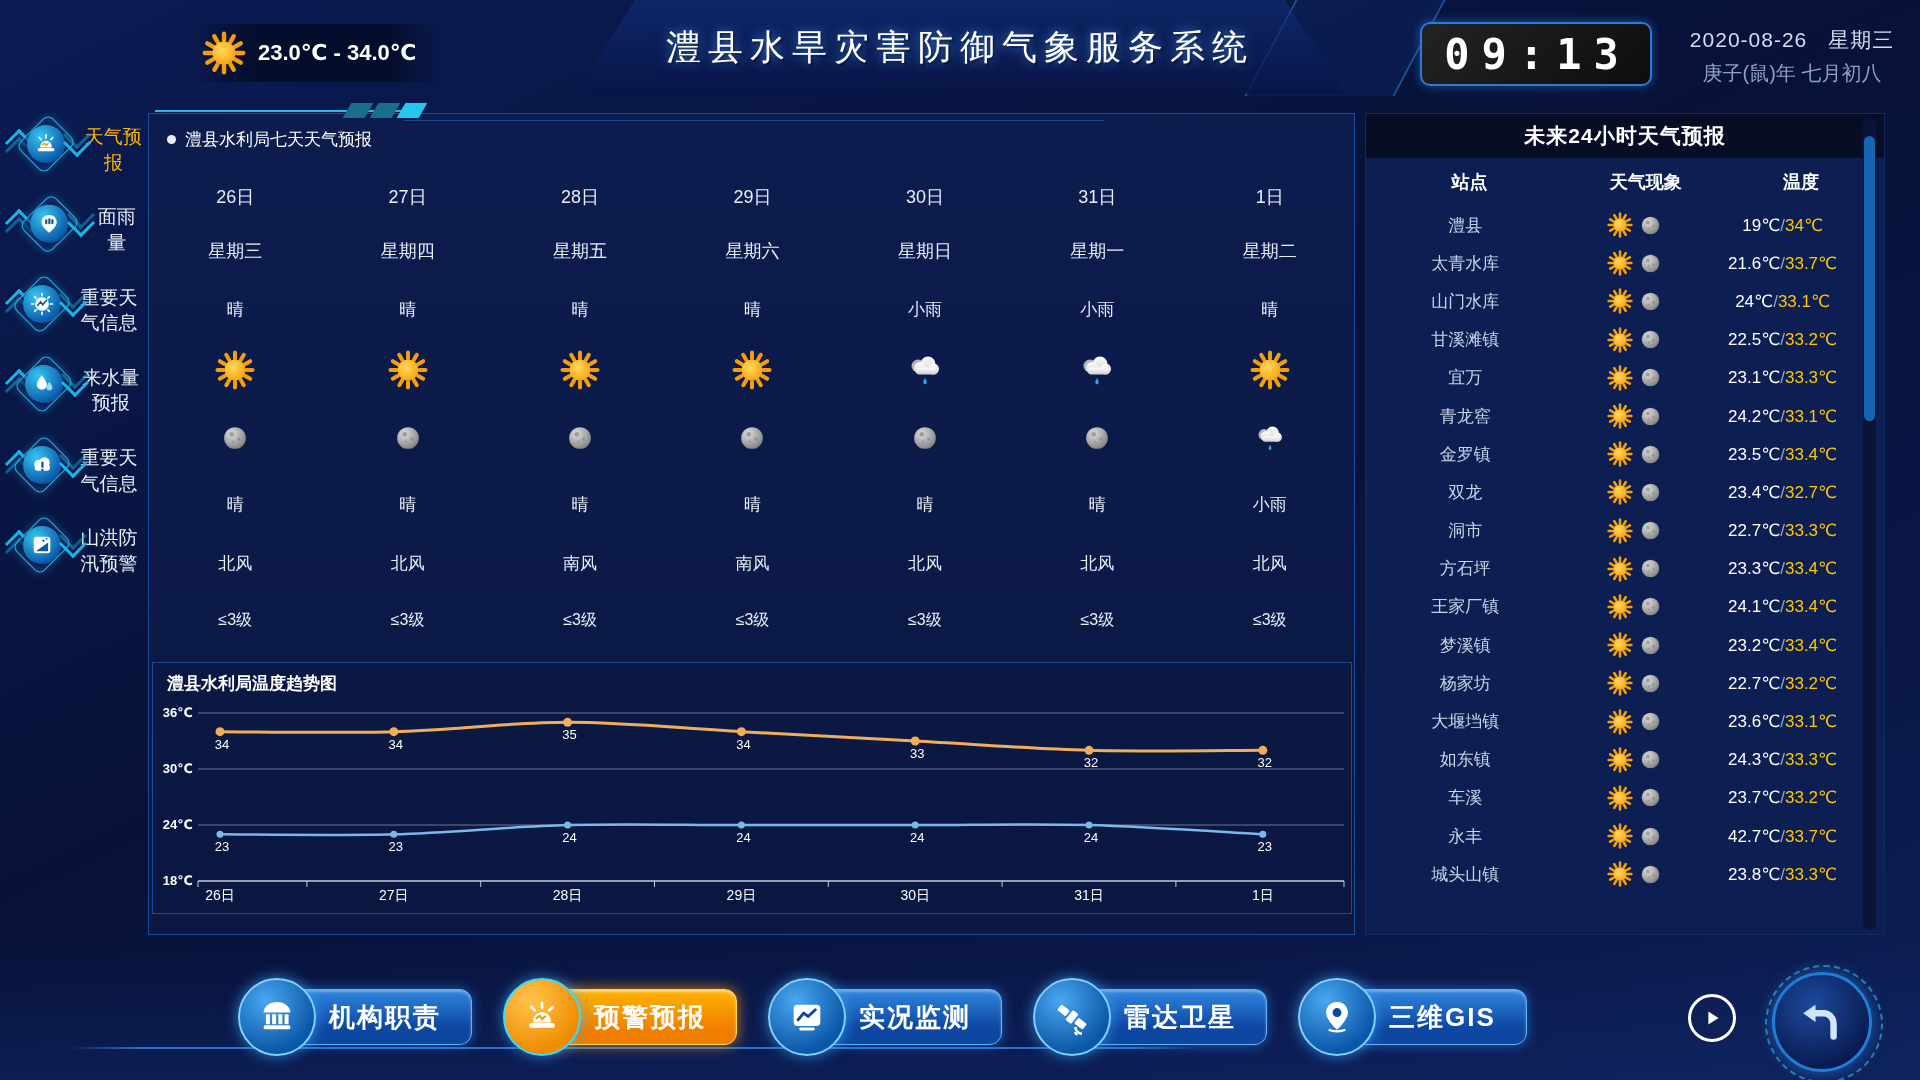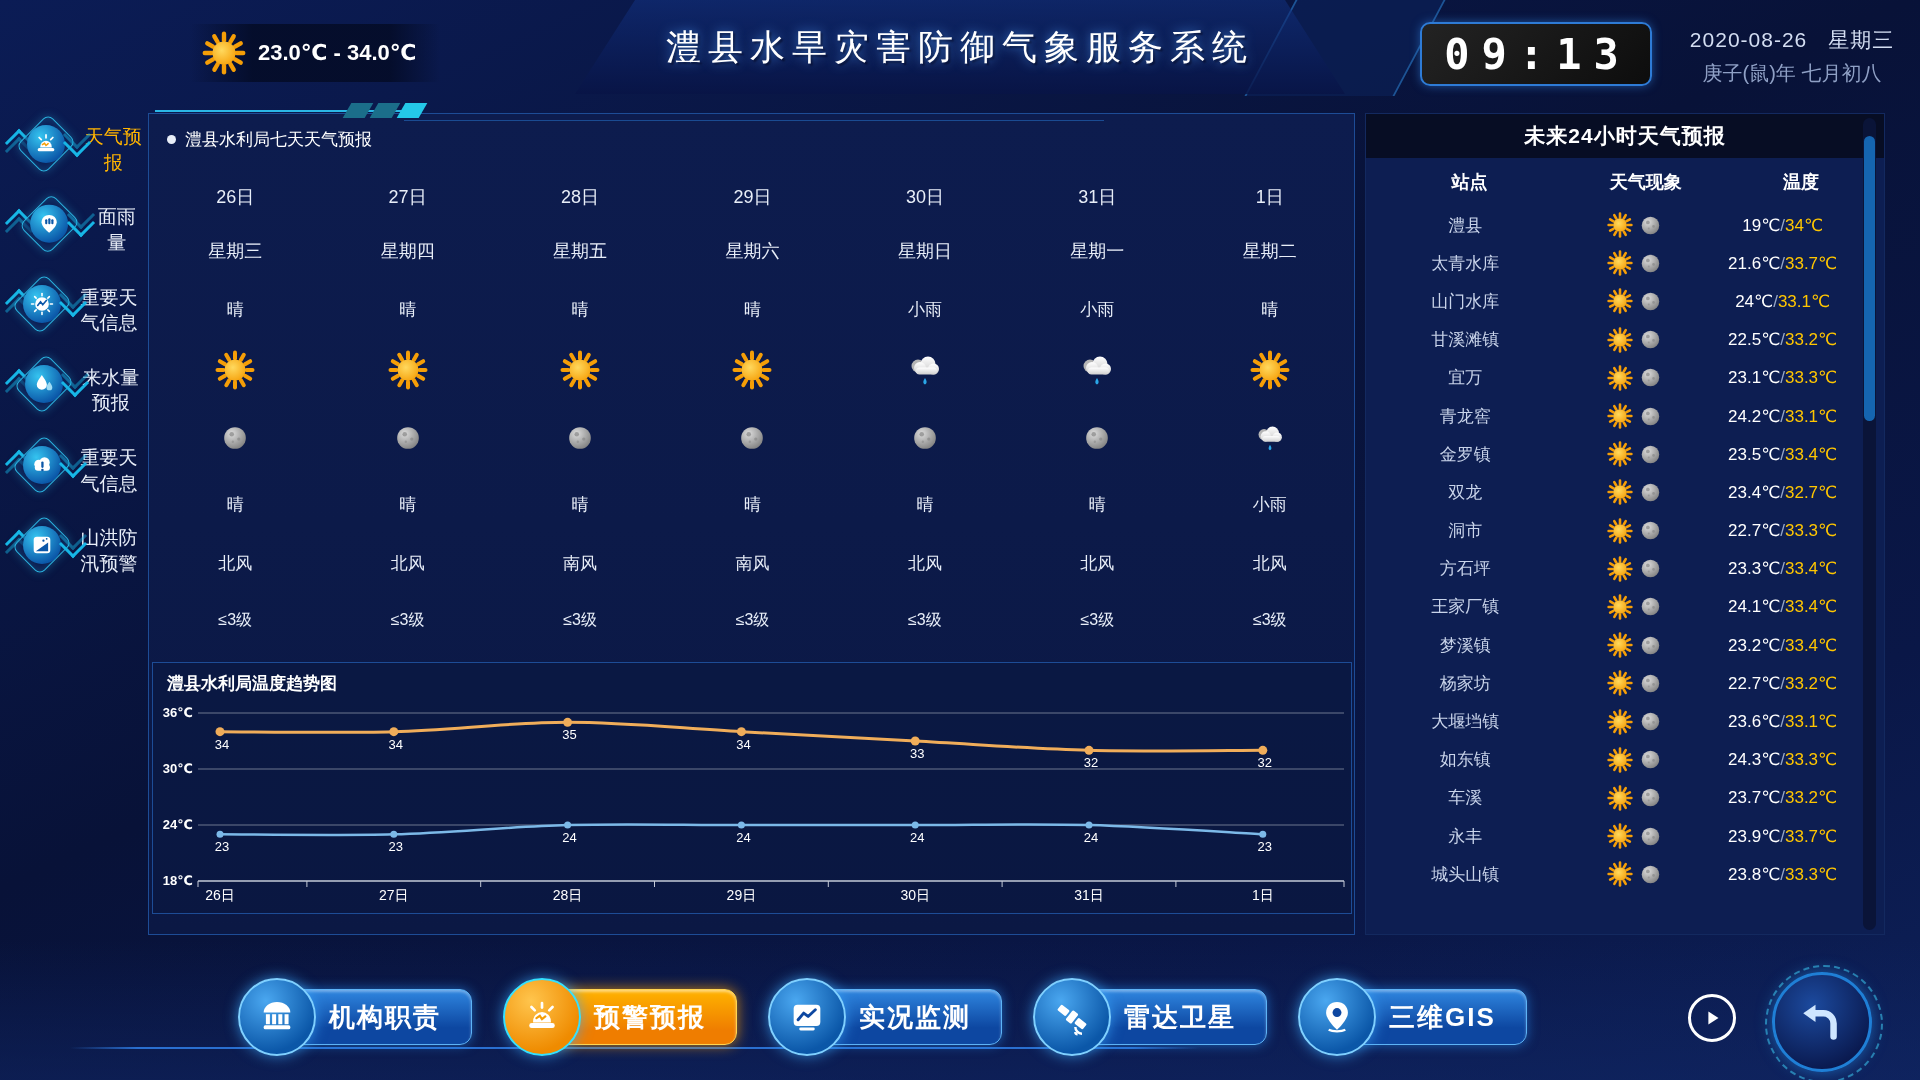--- a/index.html
+++ b/index.html
@@ -1133,21 +1133,21 @@
           </span>
           <span>
             <svg width="21" height="21" viewBox="0 0 24 24">
               <circle cx="12" cy="12" r="10" fill="url(#moonG)"></circle>
               <circle cx="9" cy="8.5" r="2.1" fill="#8b8b8b" opacity=".75"></circle>
               <circle cx="15.5" cy="13" r="1.5" fill="#8b8b8b" opacity=".75"></circle>
               <circle cx="10" cy="15.5" r="1.1" fill="#8b8b8b" opacity=".6"></circle>
             </svg>
           </span>
         </span>
-        <span class="tp"><span class="lo">23.9℃</span><span class="sl">/</span><span class="hi">33.7℃</span></span>
+        <span class="tp"><span class="lo">42.7℃</span><span class="sl">/</span><span class="hi">33.7℃</span></span>
       </div>
       <div class="rp-row">
         <span class="st">城头山镇</span>
         <span class="ic">
           <span>
             <svg width="26" height="26" viewBox="0 0 40 40">
               <line x1="31.5" y1="20.0" x2="37.5" y2="20.0" stroke="#f59e07" stroke-width="4" stroke-linecap="round"></line>
               <line x1="30.0" y1="25.8" x2="35.2" y2="28.8" stroke="#f59e07" stroke-width="4" stroke-linecap="round"></line>
               <line x1="25.8" y1="30.0" x2="28.8" y2="35.2" stroke="#f59e07" stroke-width="4" stroke-linecap="round"></line>
               <line x1="20.0" y1="31.5" x2="20.0" y2="37.5" stroke="#f59e07" stroke-width="4" stroke-linecap="round"></line>

